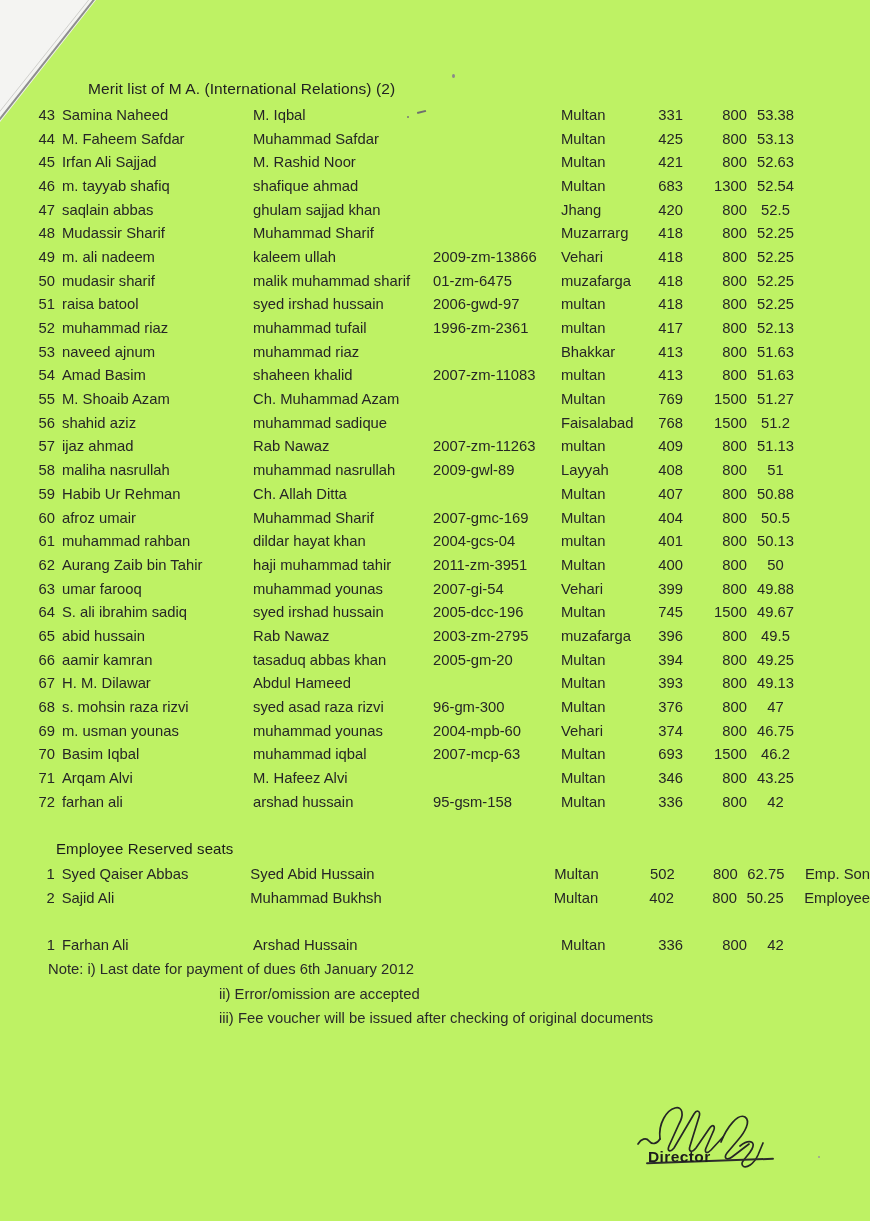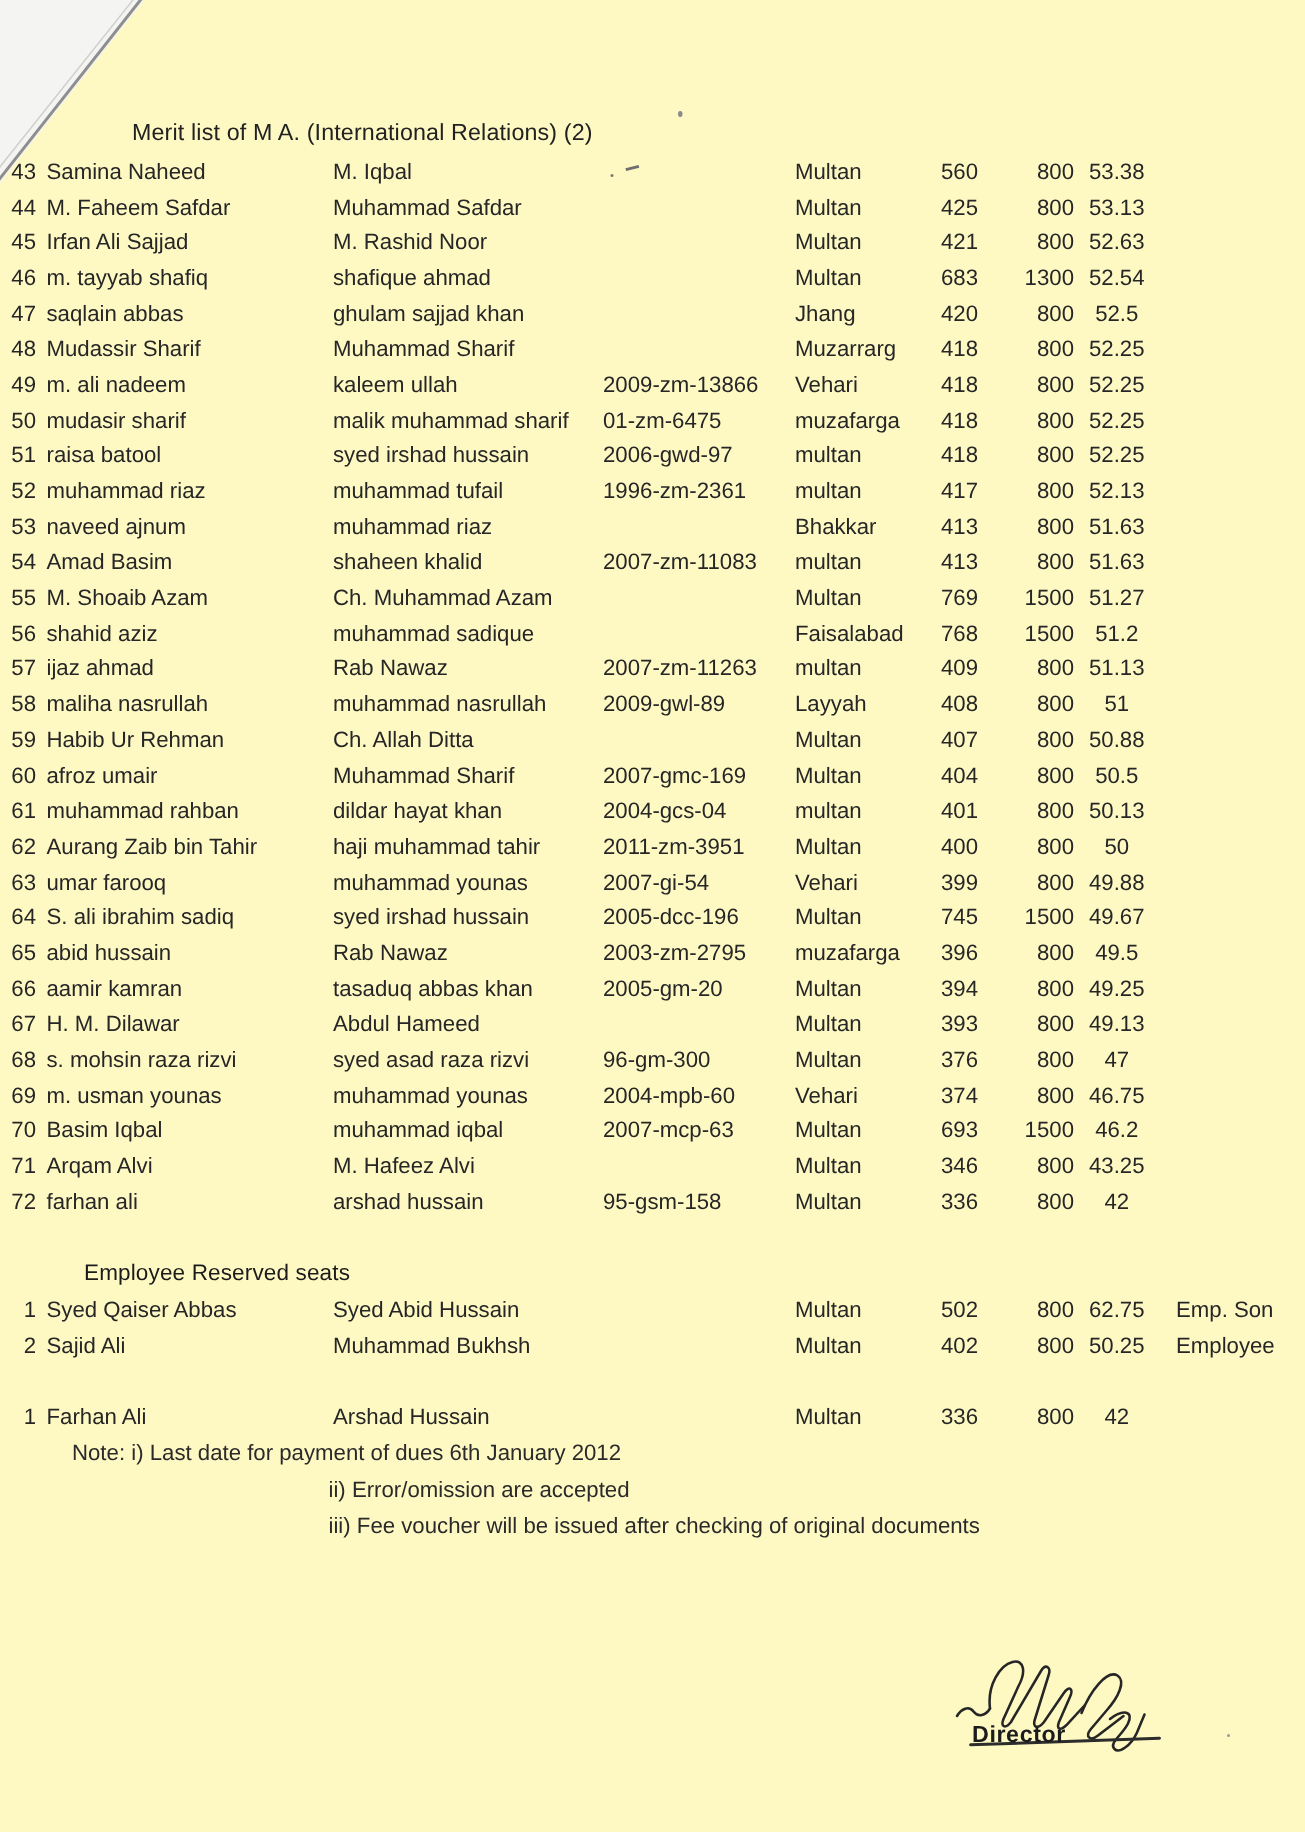--- a/index.html
+++ b/index.html
@@ -1,35 +1,35 @@
 <!DOCTYPE html>
 <html><head>
 <meta charset="utf-8">
 <style>
   html,body{margin:0;padding:0;}
   body{background:#e8e8e6;}
   .page{
     position:relative;
     width:870px;height:1221px;
-    background:#fef9c3;
+    background:#bef264;
     font-family:"Liberation Sans","DejaVu Sans",sans-serif;
     color:#262626;
     overflow:hidden;
     margin:0 auto;
   }
   .title{
     position:absolute;left:88px;top:80px;
     font-size:15.5px;color:#222;letter-spacing:0.1px;
   }
   
   .rows{position:absolute;left:0;width:870px;}
   #merit-rows{top:103px;}
   #employee-rows{top:862px;}
   #waiting-rows{top:933px;}
-  .row{display:flex;height:23.7px;align-items:center;font-size:14.8px;}
+  .row{display:flex;height:23.7px;align-items:center;padding-left:31px;font-size:14.8px;}
   .cell{white-space:nowrap;overflow:visible;}
   .c-no{width:24px;text-align:right;}
   .c-name{width:173px;margin-left:7px;}
   .c-father{width:180px;margin-left:18px;}
   .c-reg{width:128px;}
   .c-city{width:89px;}
   .c-marks{width:33px;text-align:right;}
   .c-total{width:64px;text-align:right;}
   .c-pct{width:57px;text-align:center;}
   .c-remark{margin-left:11px;}
@@ -82,21 +82,21 @@
 
   <div class="title">Merit list of M A. (International Relations) (2)</div>
 
   <div class="rows" id="merit-rows">
       <div class="row">
         <span class="cell c-no">43</span>
         <span class="cell c-name">Samina Naheed</span>
         <span class="cell c-father">M. Iqbal</span>
         <span class="cell c-reg"></span>
         <span class="cell c-city">Multan</span>
-        <span class="cell c-marks">560</span>
+        <span class="cell c-marks">331</span>
         <span class="cell c-total">800</span>
         <span class="cell c-pct">53.38</span>
         <span class="cell c-remark"></span>
       </div>
       <div class="row">
         <span class="cell c-no">44</span>
         <span class="cell c-name">M. Faheem Safdar</span>
         <span class="cell c-father">Muhammad Safdar</span>
         <span class="cell c-reg"></span>
         <span class="cell c-city">Multan</span>

